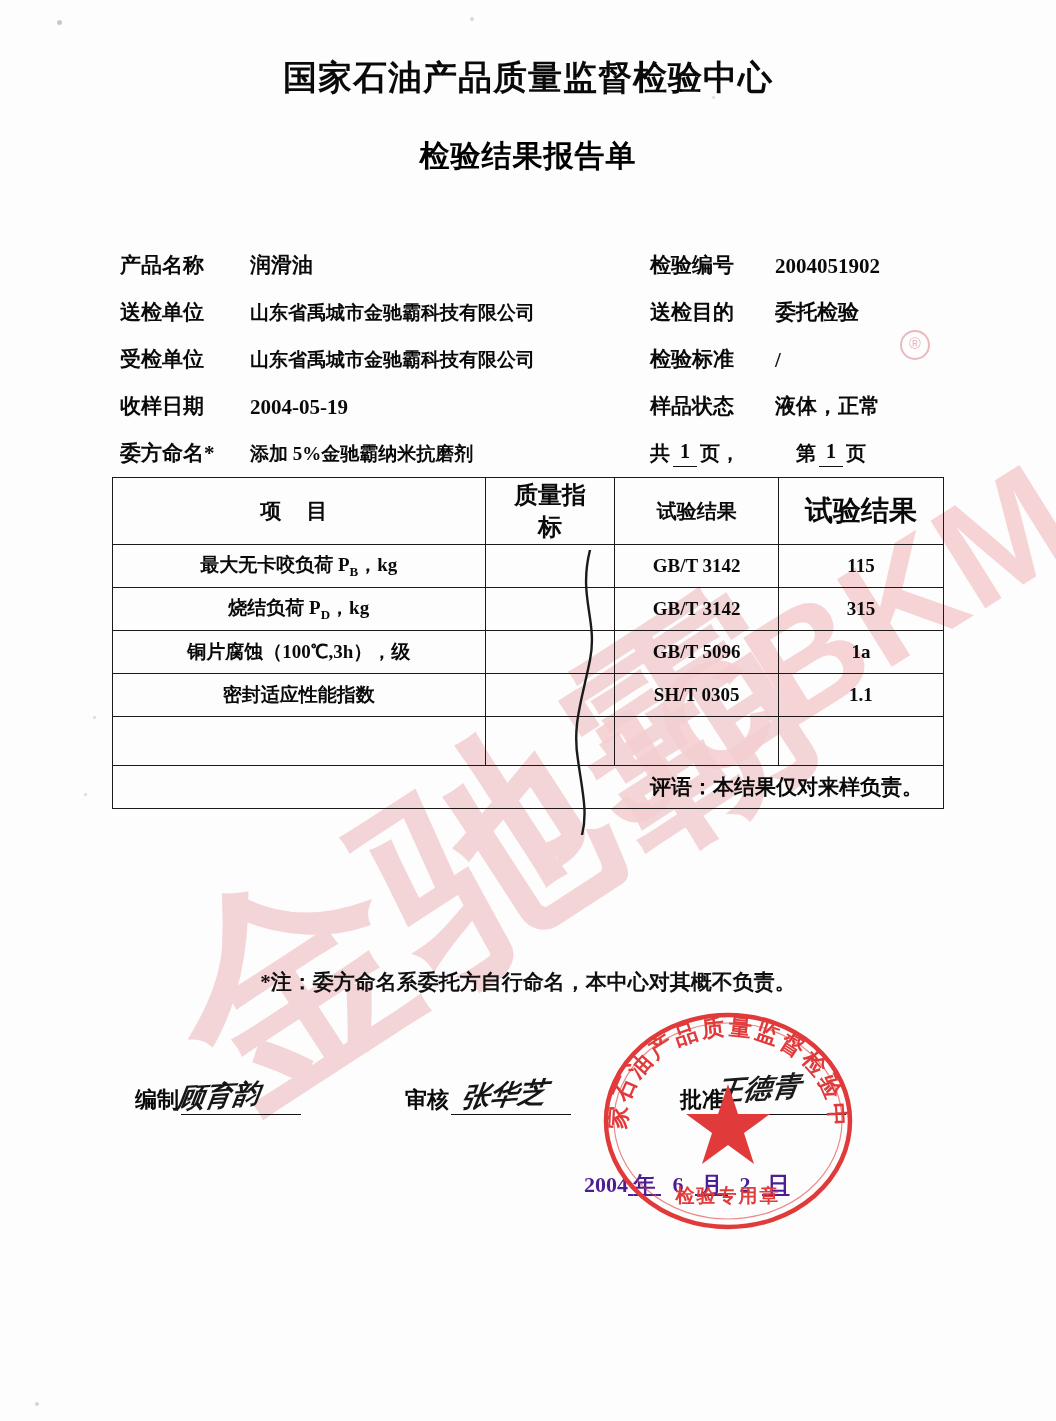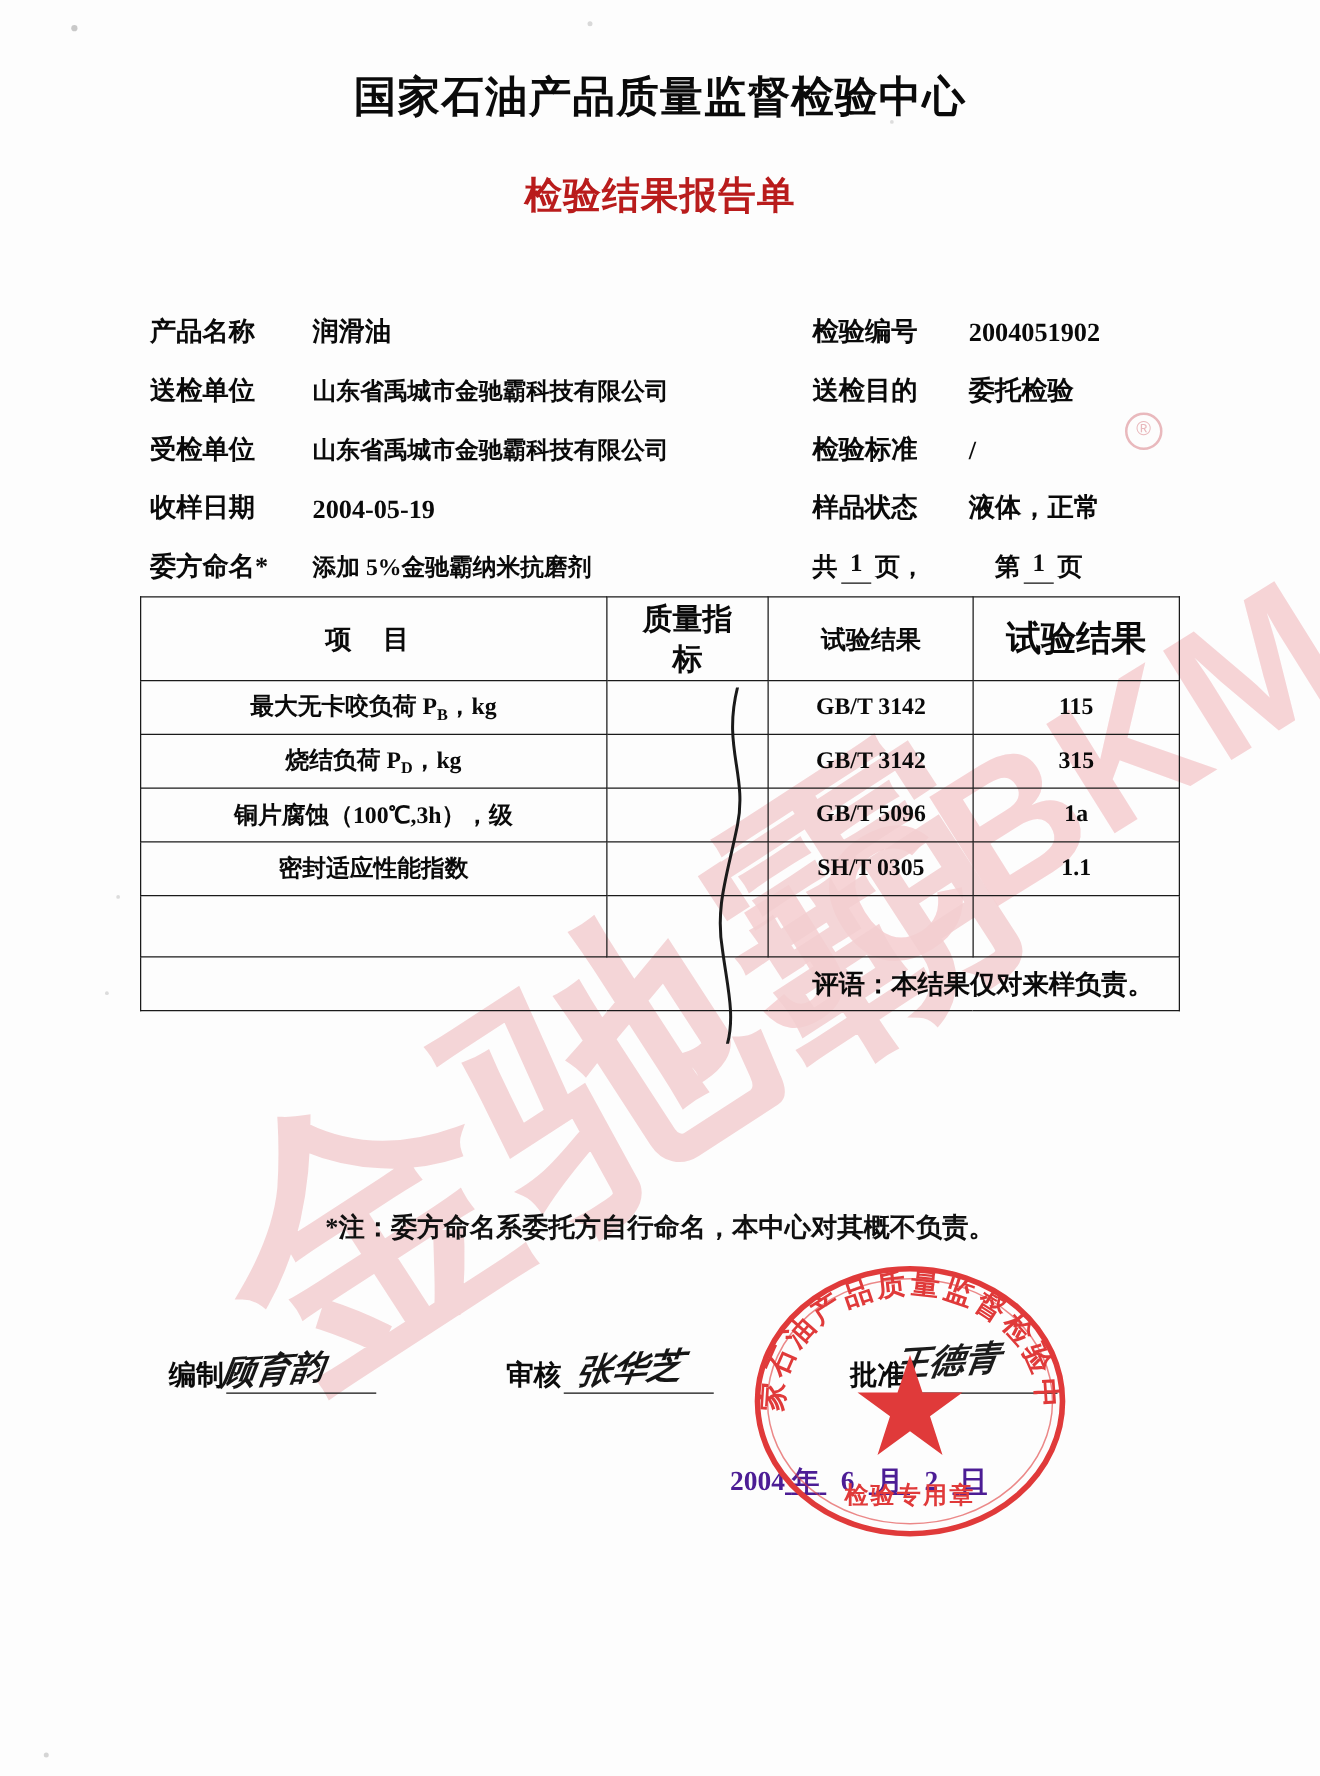--- a/index.html
+++ b/index.html
@@ -78,21 +78,21 @@
     color: #0a0a0a;
   }
   h2.subtitle {
     position: absolute;
     left: 0; right: 0; top: 136px;
     text-align: center;
     font-size: 30px;
     font-weight: bold;
     margin: 0;
     letter-spacing: 1px;
-    color: #b91c1c;
+    color: #000000;
   }
 
   
   .meta {
     position: absolute;
     left: 120px;
     top: 232px;
     width: 820px;
     font-size: 21px;
     color: #0a0a0a;

